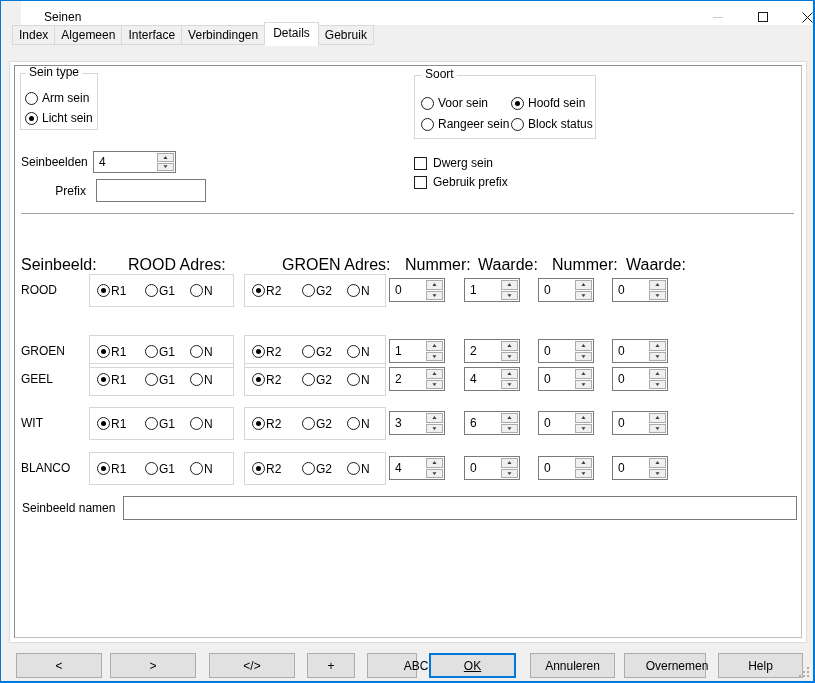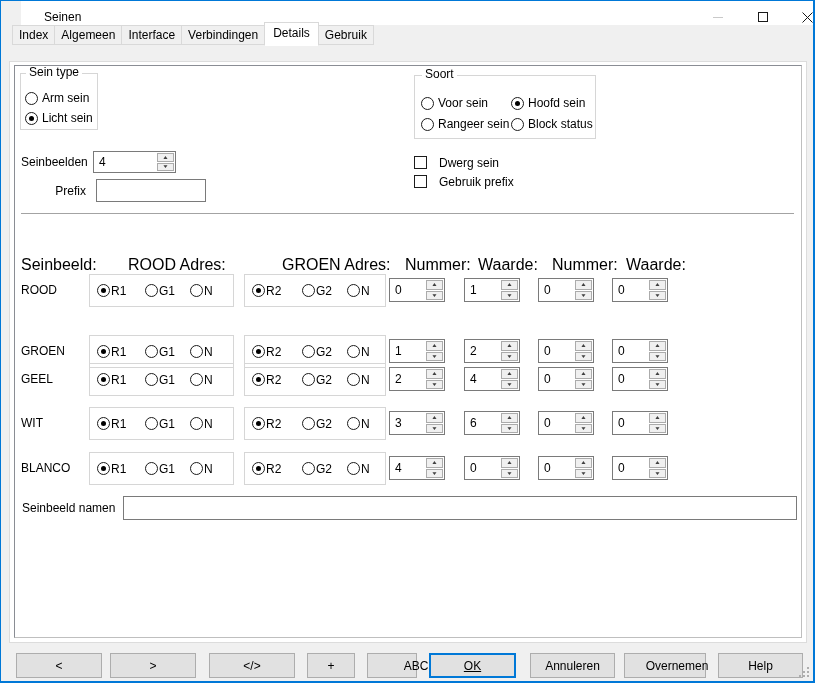--- a/index.html
+++ b/index.html
@@ -27,21 +27,21 @@
   .tab.active{background:#fff;height:24px;line-height:21px;margin-top:-3px;padding:0 8px;border-bottom:1px solid #fff;position:relative;z-index:6;}
   
   .page{position:absolute;left:8px;top:60px;width:798px;height:582px;background:#fff;border:1px solid #dcdcdc;}
   .panel{position:absolute;left:13px;top:64px;width:788px;height:573px;background:#fff;border:1px solid;border-color:#8a8d94 #bfbfbf #bfbfbf #8a8d94;}
   
   .groupbox{position:absolute;border:1px solid #d6d6d6;background:#fff;}
   .legend{position:absolute;background:#fff;padding:0 3px;font-size:12px;line-height:13px;}
   .radio-row{position:absolute;display:flex;align-items:center;gap:4px;font-size:12px;white-space:nowrap;}
   .radio{display:inline-block;width:13px;height:13px;border:1px solid #1c1c1c;border-radius:50%;background:#fff;position:relative;flex:none;}
   .radio.checked::after{content:"";position:absolute;left:3px;top:3px;width:5px;height:5px;border-radius:50%;background:#000;}
-  .cb-row{position:absolute;display:flex;align-items:flex-start;gap:12px;font-size:12px;white-space:nowrap;}
+  .cb-row{position:absolute;display:flex;align-items:center;gap:6px;font-size:12px;white-space:nowrap;}
   .checkbox{width:13px;height:13px;border:1px solid #1c1c1c;background:#fff;flex:none;}
   
   .tfield{position:absolute;border:1px solid #7a7a7a;background:#fff;font-family:"Liberation Sans",sans-serif;font-size:12px;padding:0 4px;outline:none;}
   .spin{position:absolute;border:1px solid #7a7a7a;background:#fff;}
   .spin .val{position:absolute;left:5px;top:50%;transform:translateY(-50%);font-size:12px;}
   .updown{position:absolute;top:1px;right:1px;bottom:1px;width:17px;display:flex;flex-direction:column;gap:1px;}
   .sb{flex:1;background:#f0f0f0;border:1px solid #ababab;padding:0;margin:0;display:flex;align-items:center;justify-content:center;cursor:default;}
   .sb i{font-style:normal;font-size:5px;line-height:1;color:#404040;transform:scaleX(1.4);}
   
   .separator{position:absolute;left:20px;top:212px;width:773px;height:0;border-top:1px solid #a3a3a3;border-bottom:1px solid #fff;}

